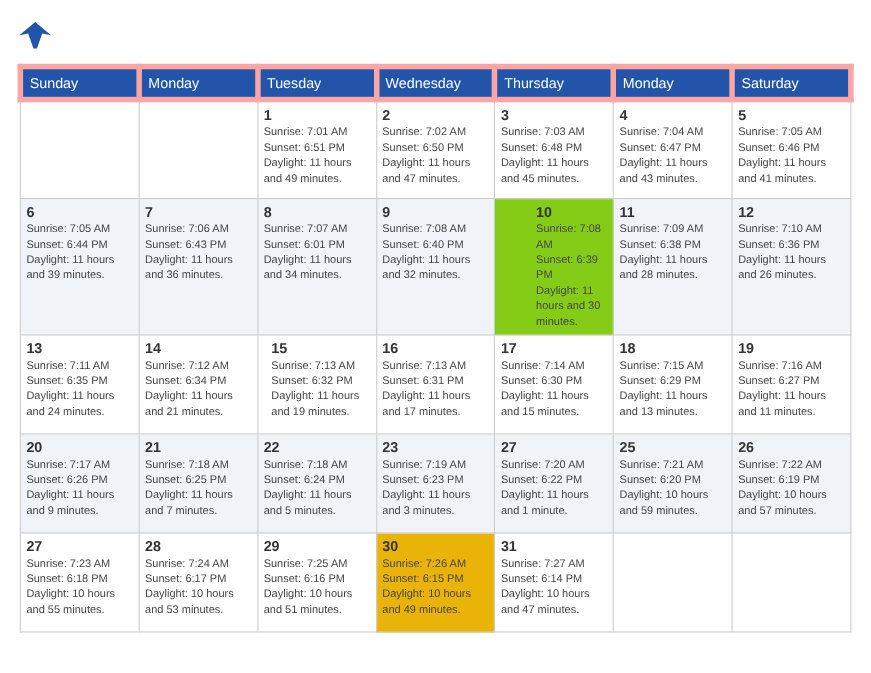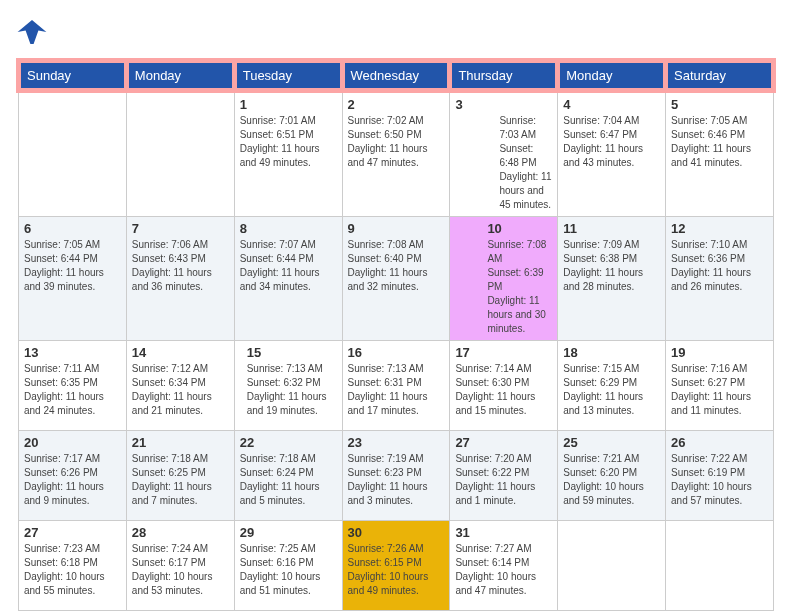--- a/index.html
+++ b/index.html
@@ -130,21 +130,21 @@
 Daylight: 11 hours and 49 minutes.</div>
         </td>
         <td style="background: rgb(255, 255, 255);">
           <div class="day-num">2</div>
           <div class="day-info" style="white-space: pre-line;">Sunrise: 7:02 AM
 Sunset: 6:50 PM
 Daylight: 11 hours and 47 minutes.</div>
         </td>
         <td style="background: rgb(255, 255, 255);">
           <div class="day-num">3</div>
-          <div class="day-info" style="white-space: pre-line; margin-left: 44px;">Sunrise: 7:03 AM
+          <div class="day-info" style="white-space: pre-line;">Sunrise: 7:03 AM
 Sunset: 6:48 PM
 Daylight: 11 hours and 45 minutes.</div>
         </td>
         <td style="background: rgb(255, 255, 255);">
           <div class="day-num">4</div>
           <div class="day-info" style="white-space: pre-line;">Sunrise: 7:04 AM
 Sunset: 6:47 PM
 Daylight: 11 hours and 43 minutes.</div>
         </td>
         <td style="background: rgb(255, 255, 255);">
@@ -163,30 +163,30 @@
         </td>
         <td style="background: rgb(240, 244, 248);">
           <div class="day-num">7</div>
           <div class="day-info" style="white-space: pre-line;">Sunrise: 7:06 AM
 Sunset: 6:43 PM
 Daylight: 11 hours and 36 minutes.</div>
         </td>
         <td style="background: rgb(240, 244, 248);">
           <div class="day-num">8</div>
           <div class="day-info" style="white-space: pre-line;">Sunrise: 7:07 AM
-Sunset: 6:44 PM
+Sunset: 6:01 PM
 Daylight: 11 hours and 34 minutes.</div>
         </td>
         <td style="background: rgb(240, 244, 248);">
           <div class="day-num">9</div>
           <div class="day-info" style="white-space: pre-line;">Sunrise: 7:08 AM
 Sunset: 6:40 PM
 Daylight: 11 hours and 32 minutes.</div>
         </td>
-        <td style="background: #f0abfc; padding-left: 37px;">
+        <td style="background: #84cc16; padding-left: 37px;">
           <div class="day-num">10</div>
           <div class="day-info" style="white-space: pre-line;">Sunrise: 7:08 AM
 Sunset: 6:39 PM
 Daylight: 11 hours and 30 minutes.</div>
         </td>
         <td style="background: rgb(240, 244, 248);">
           <div class="day-num">11</div>
           <div class="day-info" style="white-space: pre-line;">Sunrise: 7:09 AM
 Sunset: 6:38 PM
 Daylight: 11 hours and 28 minutes.</div>

